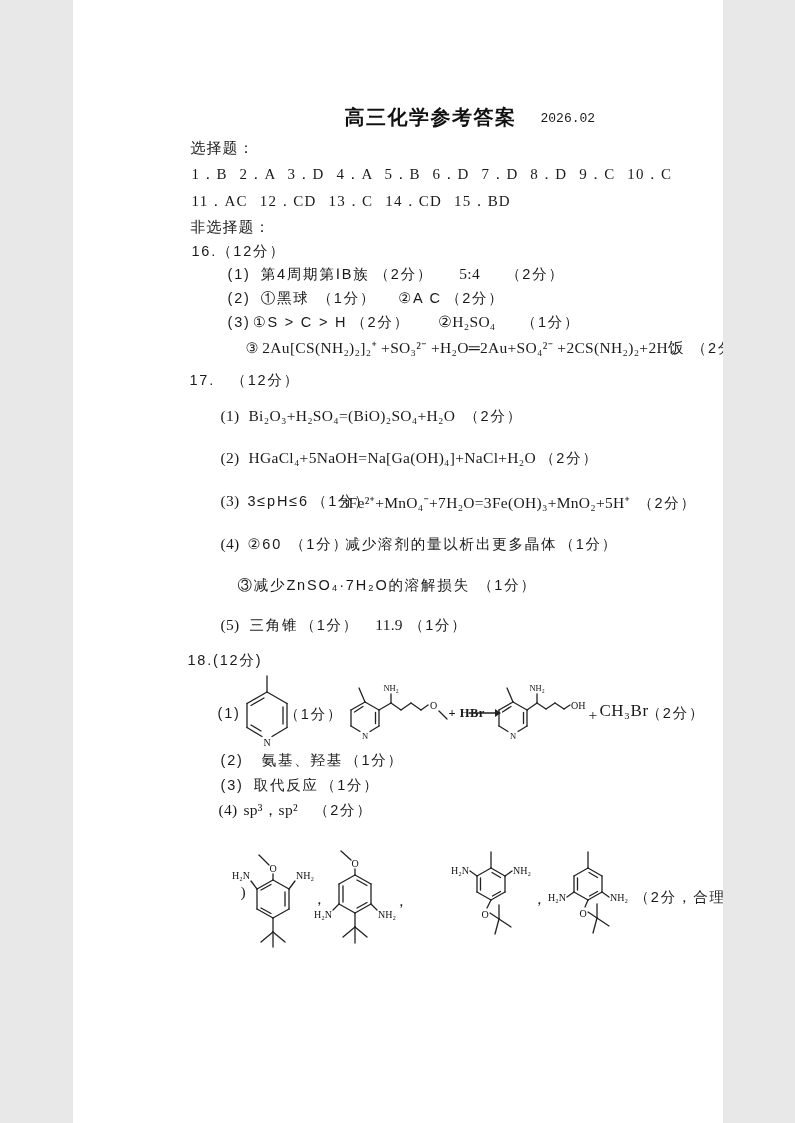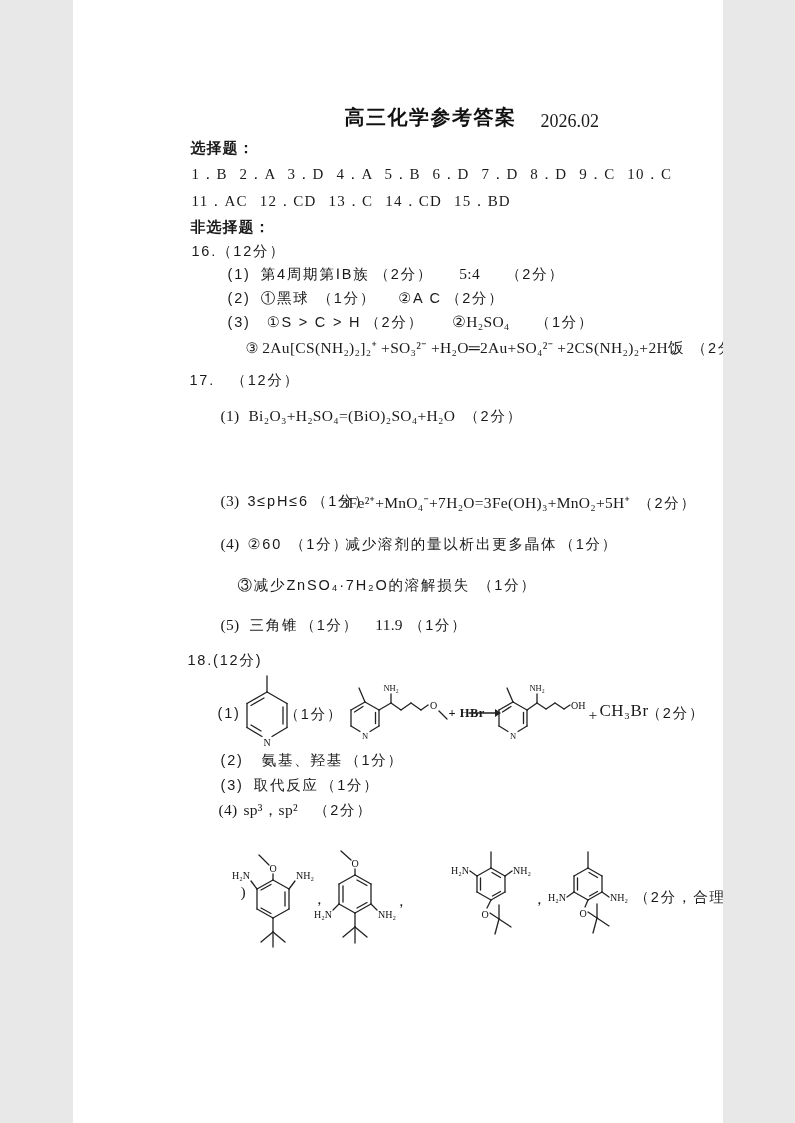--- a/index.html
+++ b/index.html
@@ -1,20 +1,20 @@
 <!DOCTYPE html>
 <html><head>
 <meta charset="utf-8">
 <style>
   html,body{margin:0;padding:0;background:#e8e8e8;}
   .page{position:relative;width:650px;height:1123px;background:#ffffff;margin:0 auto;overflow:hidden;color:#1a1a1a;}
   .abs{position:absolute;white-space:nowrap;}
   .title{font-family:"Liberation Sans",sans-serif;font-weight:700;font-size:20px;letter-spacing:1.5px;color:#111;}
-  .date{font-family:Liberation Serif, serif;font-size:18px;}
-  .h{font-family:"Liberation Sans",sans-serif;font-size:15px;font-weight:700;letter-spacing:1px;}
+  .date{font-family:Liberation Mono, monospace;font-size:13px;}
+  .h{font-family:"Liberation Sans",sans-serif;font-size:15px;font-weight:400;letter-spacing:1px;}
   .cn{font-family:"Liberation Sans",sans-serif;font-size:14.5px;letter-spacing:1.8px;}
   .ans{font-family:"Liberation Serif",serif;font-size:15px;letter-spacing:1.2px;word-spacing:7px;}
   .eq{font-family:"Liberation Serif",serif;font-size:15.5px;letter-spacing:0.3px;}
   .small-eq{font-family:"Liberation Serif",serif;font-size:12.5px;font-weight:600;letter-spacing:0.5px;}
   .big-eq{font-family:"Liberation Serif",serif;font-size:17px;letter-spacing:0.5px;}
   svg{overflow:visible;}
   svg line, svg path, svg polyline{stroke:#222;stroke-width:1.3;fill:none;stroke-linecap:round;}
   svg polygon{fill:#222;stroke:none;}
   .at{font-family:"Liberation Serif",serif;font-size:10px;fill:#111;stroke:none;}
   .at8{font-family:"Liberation Serif",serif;font-size:8.5px;fill:#111;stroke:none;}
@@ -36,33 +36,36 @@
 
   <div class="abs cn" style="left:155px;top:265px">
     <span>(1)</span><span style="margin-left:10px">第4周期第ⅠB族</span><span style="margin-left:5px">（2分）</span><span class="eq" style="margin-left:26px">5:4</span><span style="margin-left:26px">（2分）</span>
   </div>
 
   <div class="abs cn" style="left:155px;top:289px">
     <span>(2)</span><span style="margin-left:10px">①黑球</span><span style="margin-left:8px">（1分）</span><span style="margin-left:22px">②A C</span><span style="margin-left:4px">（2分）</span>
   </div>
 
   <div class="abs cn" style="left:155px;top:313px">
-    <span>(3)</span><span style="margin-left:16px">①S &gt; C &gt; H</span><span style="margin-left:4px">（2分）</span><span class="eq" style="margin-left:28px">②H₂SO₄</span><span style="margin-left:26px">（1分）</span>
+    <span>(3)</span><span style="margin-left:2px">①S &gt; C &gt; H</span><span style="margin-left:4px">（2分）</span><span class="eq" style="margin-left:28px">②H₂SO₄</span><span style="margin-left:26px">（1分）</span>
   </div>
 
   <div class="abs" style="left:173px;top:336px">
     <span class="cn">③</span><span class="eq" style="margin-left:2px">2Au[CS(NH₂)₂]₂⁺ +SO₃²⁻ +H₂O═2Au+SO₄²⁻ +2CS(NH₂)₂+2H饭</span><span class="cn" style="margin-left:8px">（2分）</span>
   </div>
 
   <div class="abs cn" style="left:117px;top:371px">17.　（12分）</div>
 
   <div class="abs" style="left:148px;top:407px">
     <span class="eq">(1)</span><span class="eq" style="margin-left:9px">Bi₂O₃+H₂SO₄=(BiO)₂SO₄+H₂O</span><span class="cn" style="margin-left:9px">（2分）</span>
   </div>
 
+  <div class="abs" style="left:148px;top:449px">
+    <span class="eq">(2)</span><span class="eq" style="margin-left:9px">HGaCl₄+5NaOH=Na[Ga(OH)₄]+NaCl+H₂O</span><span class="cn" style="margin-left:4px">（2分）</span>
+  </div>
 
   <div class="abs" style="left:148px;top:492px">
     <span class="eq">(3)</span><span class="cn" style="margin-left:8px">3≤pH≤6</span><span class="cn" style="margin-left:3px">（1分）</span>
   </div>
   <div class="abs" style="left:268px;top:491px">
     <span class="eq">3Fe²⁺+MnO₄⁻+7H₂O=3Fe(OH)₃+MnO₂+5H⁺</span><span class="cn" style="margin-left:8px">（2分）</span>
   </div>
 
   <div class="abs" style="left:148px;top:535px">
     <span class="eq">(4)</span><span class="cn" style="margin-left:8px">②60</span><span class="cn" style="margin-left:8px">（1分）</span>

